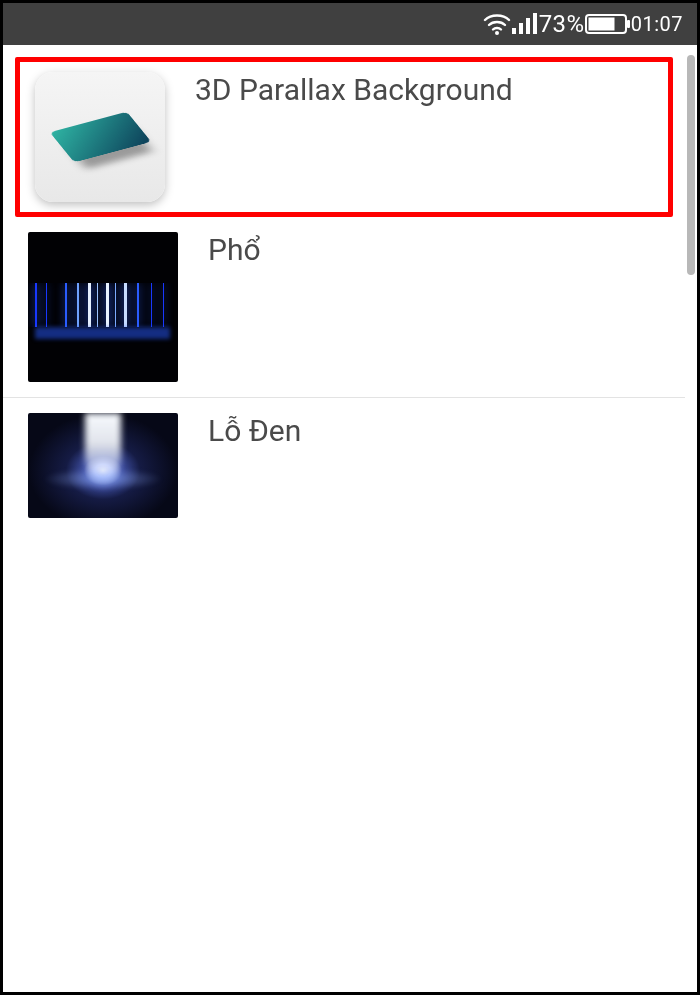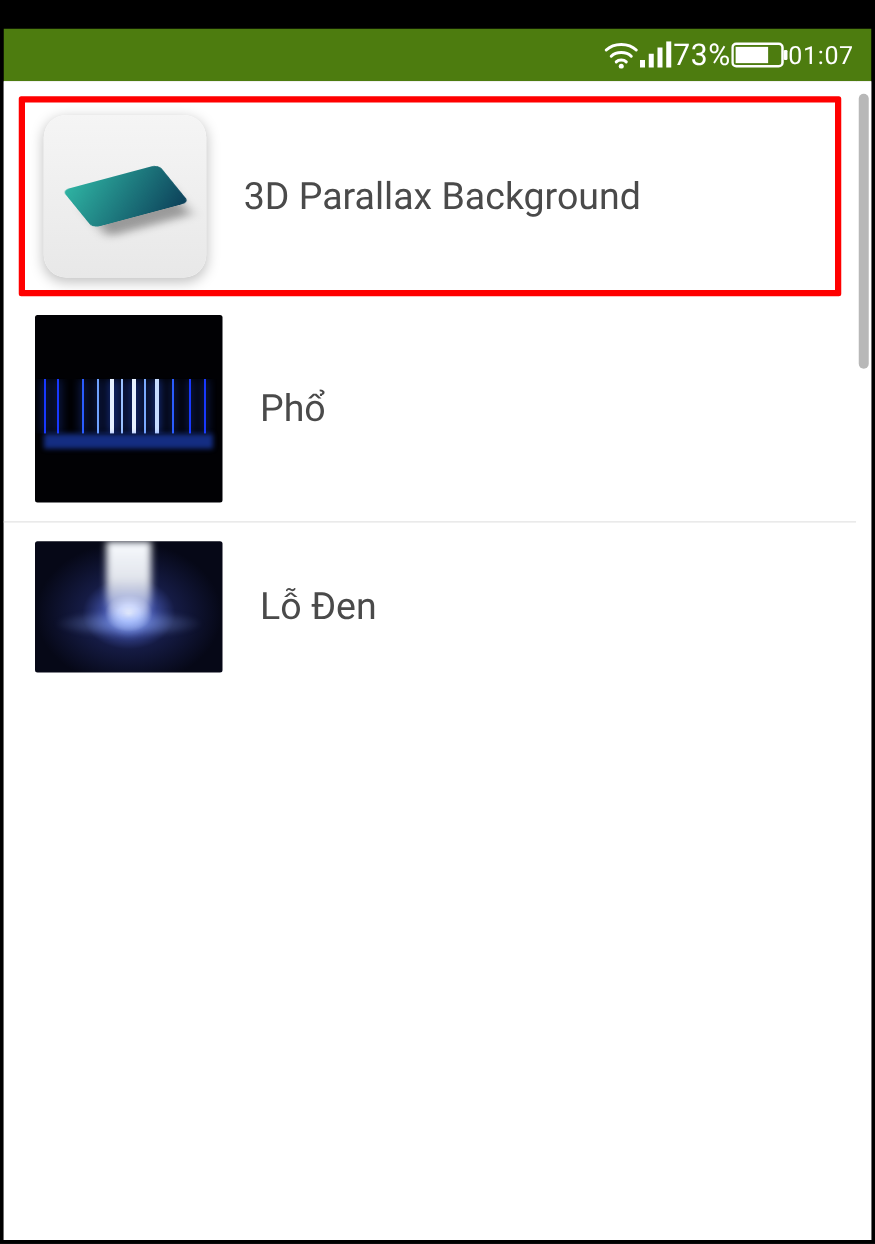--- a/index.html
+++ b/index.html
@@ -1,31 +1,31 @@
 <!DOCTYPE html>
 <html><head>
 <meta charset="utf-8">
 <style>
   * { margin: 0; padding: 0; box-sizing: border-box; }
   html, body { width: 700px; height: 995px; font-family: -apple-system, Roboto, "Helvetica Neue", Arial, sans-serif; background: #000; overflow: hidden; }
   .frame { width: 700px; height: 995px; border: 3px solid #000; background: #000; display: flex; flex-direction: column; }
   
-  .status-bar { height: 42px; background: #4d7c0f; color: #fff; display: flex; align-items: center; justify-content: flex-end; padding: 0 14px; font-size: 24px; letter-spacing: 0.5px; margin-top: 20px; }
+  .status-bar { height: 42px; background: #404040; color: #fff; display: flex; align-items: center; justify-content: flex-end; padding: 0 14px; font-size: 24px; letter-spacing: 0.5px; }
   .status-bar .pct { font-size: 24px; }
   .status-bar .clock { font-size: 20px; }
   .wifi-icon, .signal-icon, .battery-icon { display: inline-flex; align-items: center; }
   
   .header { height: 90px; background: linear-gradient(#0b0b0b 0%, #060606 100%); display: flex; align-items: center; justify-content: center; color: #fff; font-size: 30px; font-weight: 400; }
   
   .content-wrap { flex: 1; display: flex; background: #fff; }
   .list { flex: 1; background: #fff; }
   .scrollbar-track { width: 12px; background: #fff; position: relative; }
   .scrollbar-thumb { position: absolute; right: 2px; width: 8px; top: 10px; height: 220px; background: #b8b8b8; border-radius: 4px; }
   
-  .item { display: flex; align-items: center; gap: 30px; padding: 15px 20px 15px 25px; border-bottom: 1px solid #e3e3e3; min-height: 170px; cursor: pointer; }
+  .item { display: flex; align-items: flex-start; gap: 30px; padding: 15px 20px 15px 25px; border-bottom: 1px solid #e3e3e3; min-height: 170px; cursor: pointer; }
   .item.highlighted { border: 5px solid #ff0000; border-radius: 2px; margin: 12px 12px 0 12px; padding: 10px 15px 10px 15px; min-height: 148px; }
   .item .label { font-size: 30px; color: #4a4a4a; font-weight: 400; }
   
   .thumb { width: 150px; height: 150px; border-radius: 2px; background: #111; flex: 0 0 150px; position: relative; overflow: hidden; }
   .thumb.app { width: 130px; height: 130px; flex: 0 0 130px; border-radius: 18px; background: linear-gradient(#f5f5f5, #e8e8e8); box-shadow: 0 3px 10px rgba(0,0,0,0.25); display: flex; align-items: center; justify-content: center; }
   .thumb.app .tablet { width: 85px; height: 58px; background: linear-gradient(135deg,#2fb5a4,#0c3e58); transform: rotateX(55deg) rotateZ(-25deg); border-radius: 6px; box-shadow: 0 22px 10px -6px rgba(0,0,0,0.35); position: relative; }
   .thumb.bubbles { background: radial-gradient(circle at 70% 60%, #0e4a52 0%, #092a31 40%, #051217 100%); }
   .thumb.bubbles::before, .thumb.bubbles::after { content:""; position:absolute; border-radius:50%; background: radial-gradient(circle at 40% 40%, #cfeff5 0%, rgba(207,239,245,0) 70%); }
   .thumb.bubbles::before { width:22px; height:22px; left:25px; top:30px; box-shadow: 40px 55px 0 -4px rgba(200,235,240,0.8), 60px 10px 0 -6px rgba(200,235,240,0.6), 15px 70px 0 -7px rgba(200,235,240,0.55), 95px 80px 0 -8px rgba(200,235,240,0.4); }
   .thumb.bubbles::after { width:10px; height:10px; left:80px; top:40px; box-shadow: -55px 60px 0 0 rgba(200,235,240,0.5), 25px 50px 0 -2px rgba(200,235,240,0.45), -30px -10px 0 -2px rgba(200,235,240,0.4); }

